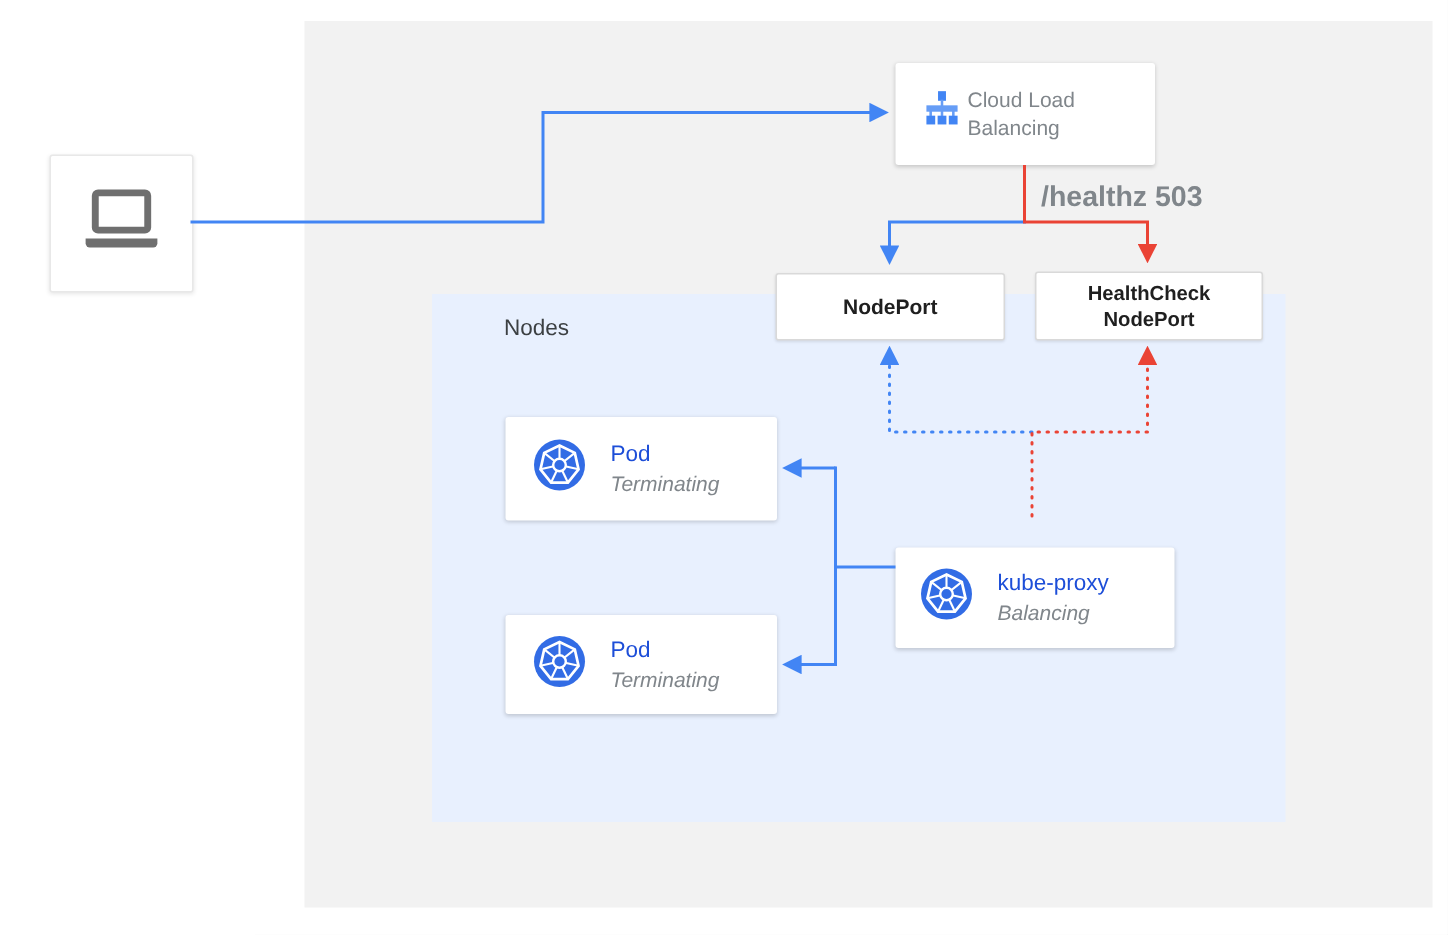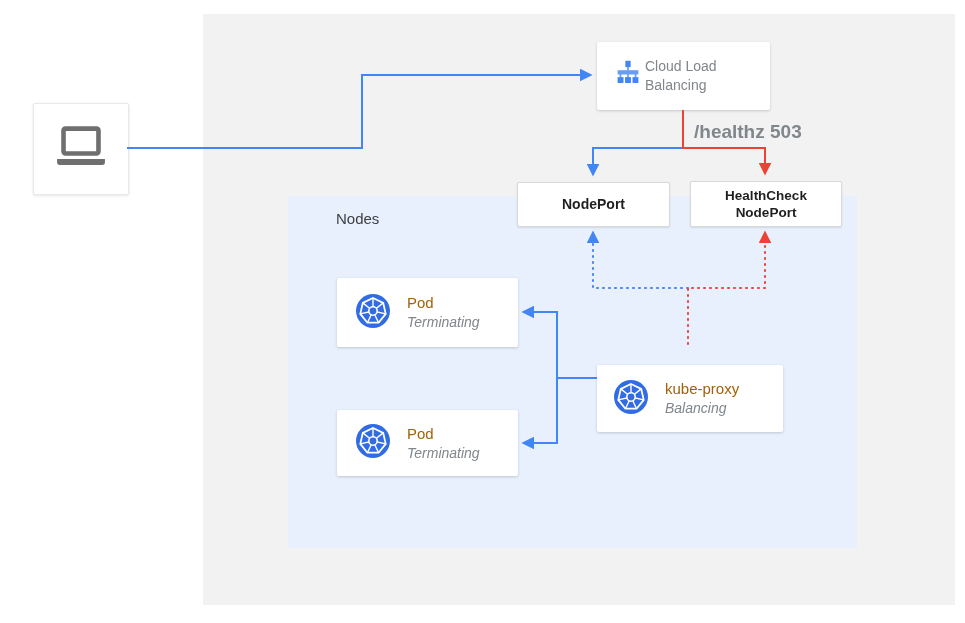--- a/index.html
+++ b/index.html
@@ -26,21 +26,21 @@
     display:flex;flex-direction:column;align-items:center;justify-content:center;
   }
   .nodeport-box{left:517px;top:182px;width:151px;height:43px;}
   .hcnp-box{left:690px;top:181px;width:150px;height:44px;}
   .port-label{font-size:14px;font-weight:700;color:#1f1f1f;line-height:17px;}
   .hc-line{font-size:13.5px;font-weight:700;color:#1f1f1f;line-height:17px;}
   .pod-card{width:181px;height:69px;padding-left:18px;gap:16px;box-sizing:border-box;}
   .pod1{left:337px;top:278px;}
   .pod2{left:337px;top:410px;height:66px;}
   .kproxy-card{left:597px;top:345px;width:186px;height:67px;padding-left:16px;gap:16px;box-sizing:border-box;margin-top:20px;}
-  .card-title{font-size:15px;color:#a16207;line-height:20px;}
+  .card-title{font-size:15px;color:#1d4ed8;line-height:20px;}
   .card-title.semibold{font-weight:500;}
   .card-subtitle{font-size:14px;color:#80868b;line-height:19px;font-style:italic;}
   .healthz{left:694px;top:121px;font-size:19px;font-weight:700;color:#80868b;}
   #connector-layer{left:0;top:0;pointer-events:none;z-index:20;}
   .panel-layer{z-index:1;}
   .card-layer{z-index:10;}
 </style>
 </head>
 <body>
 

